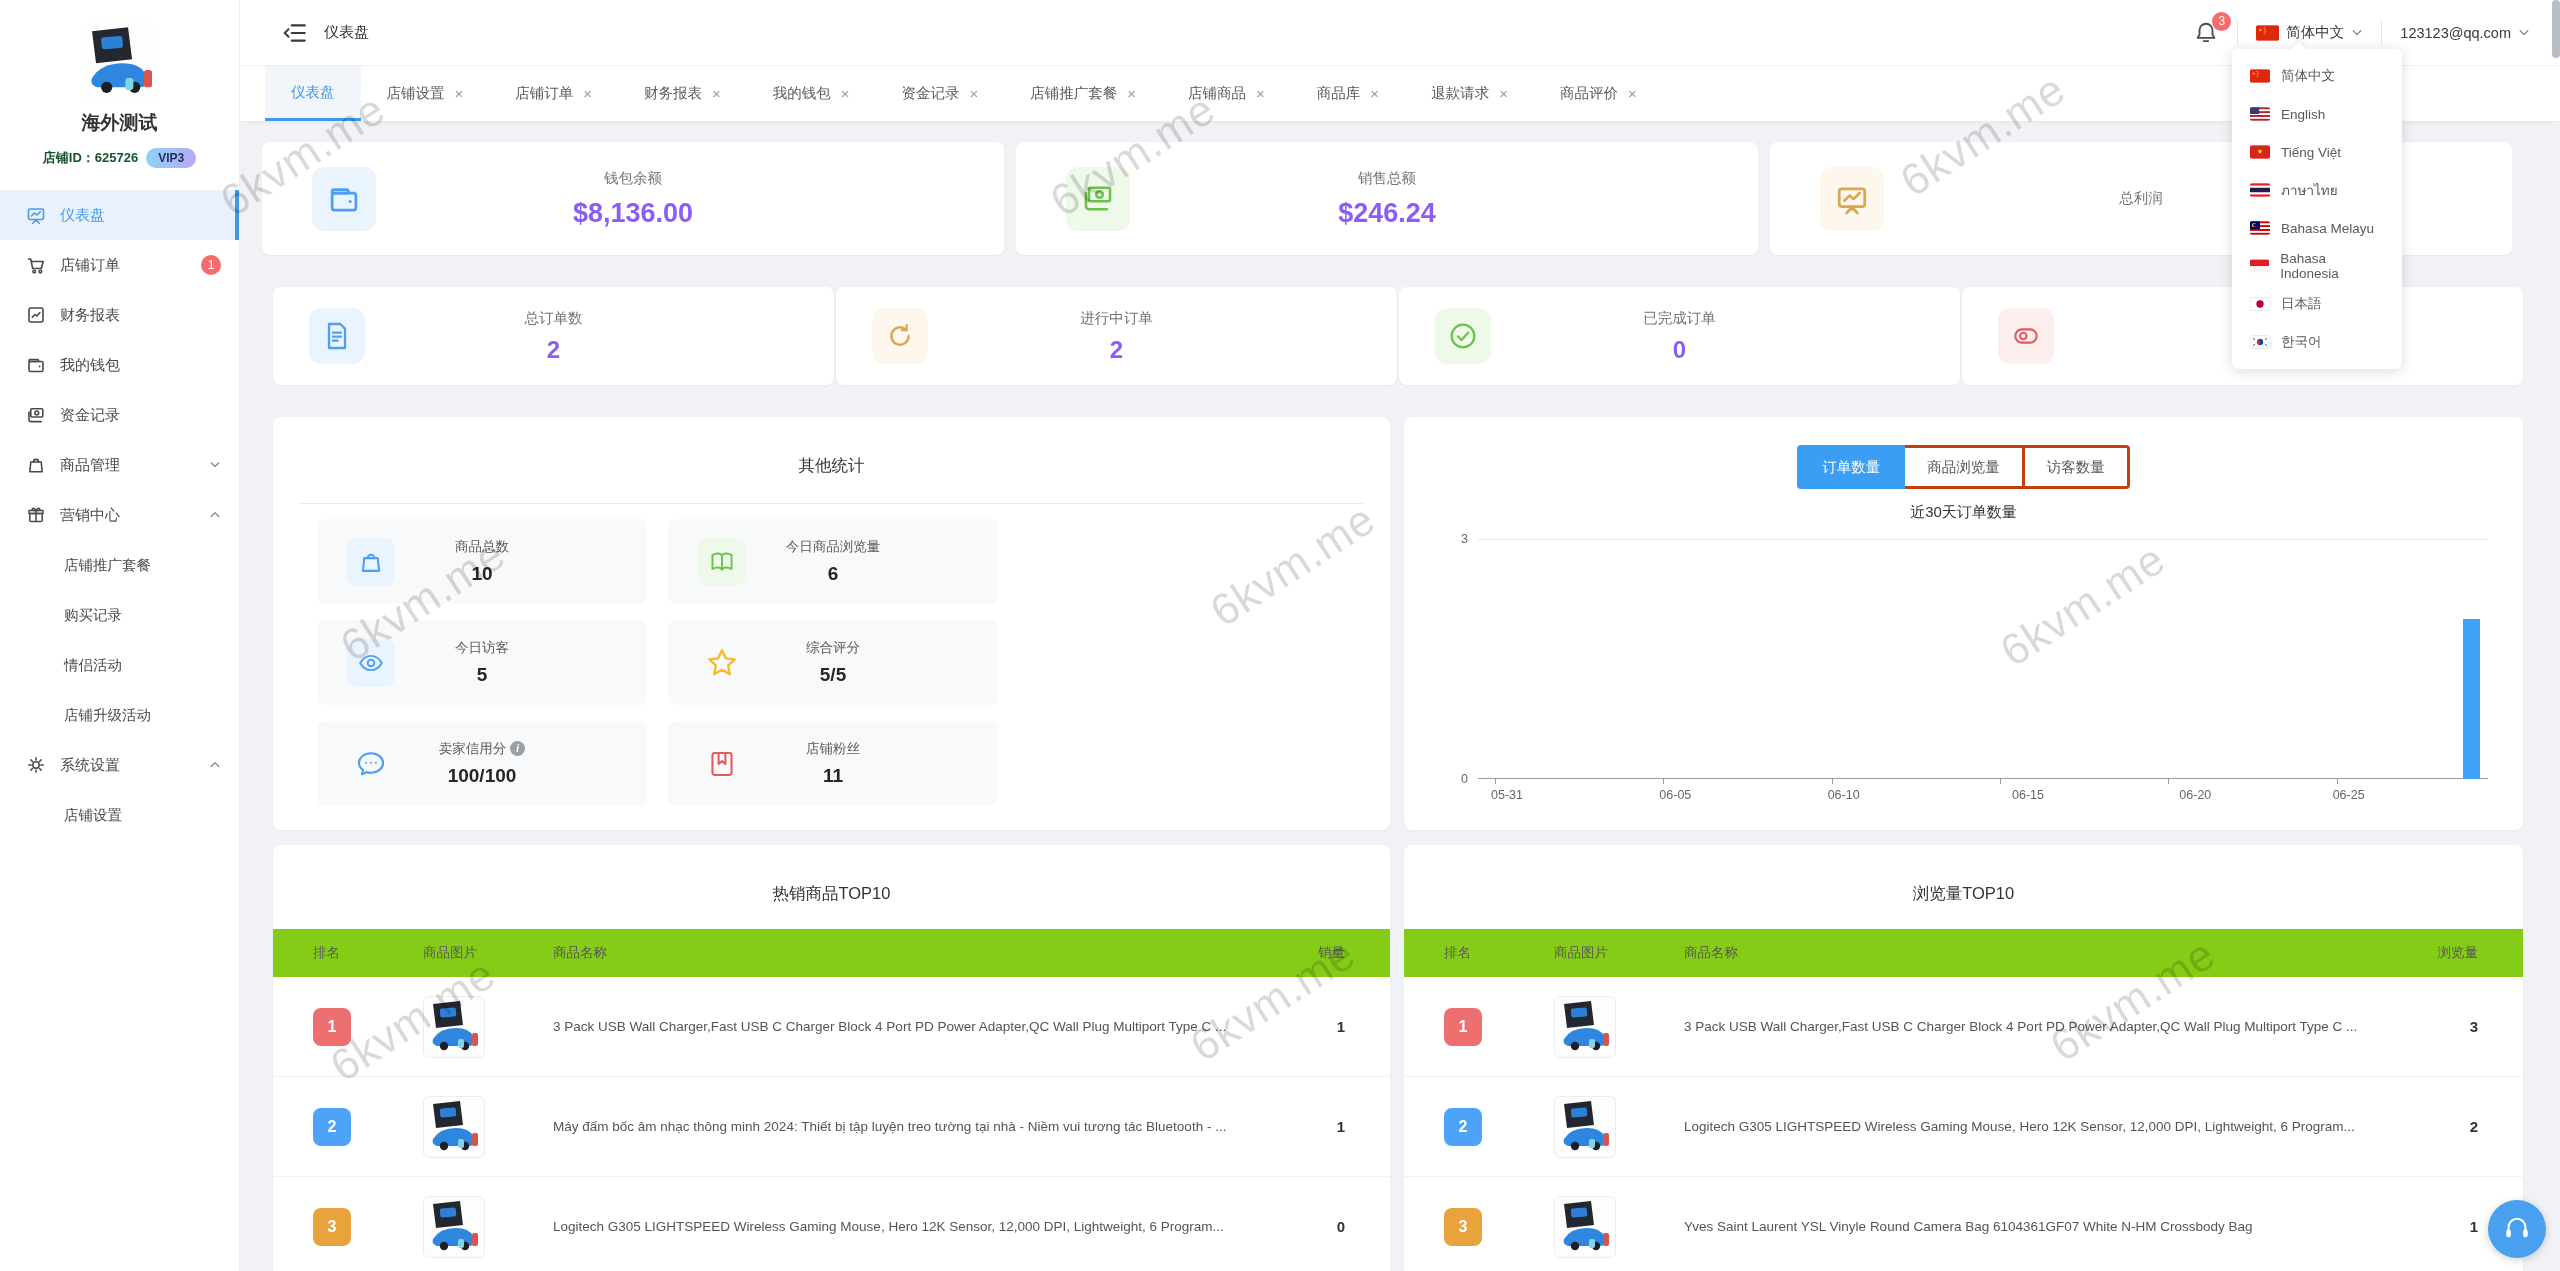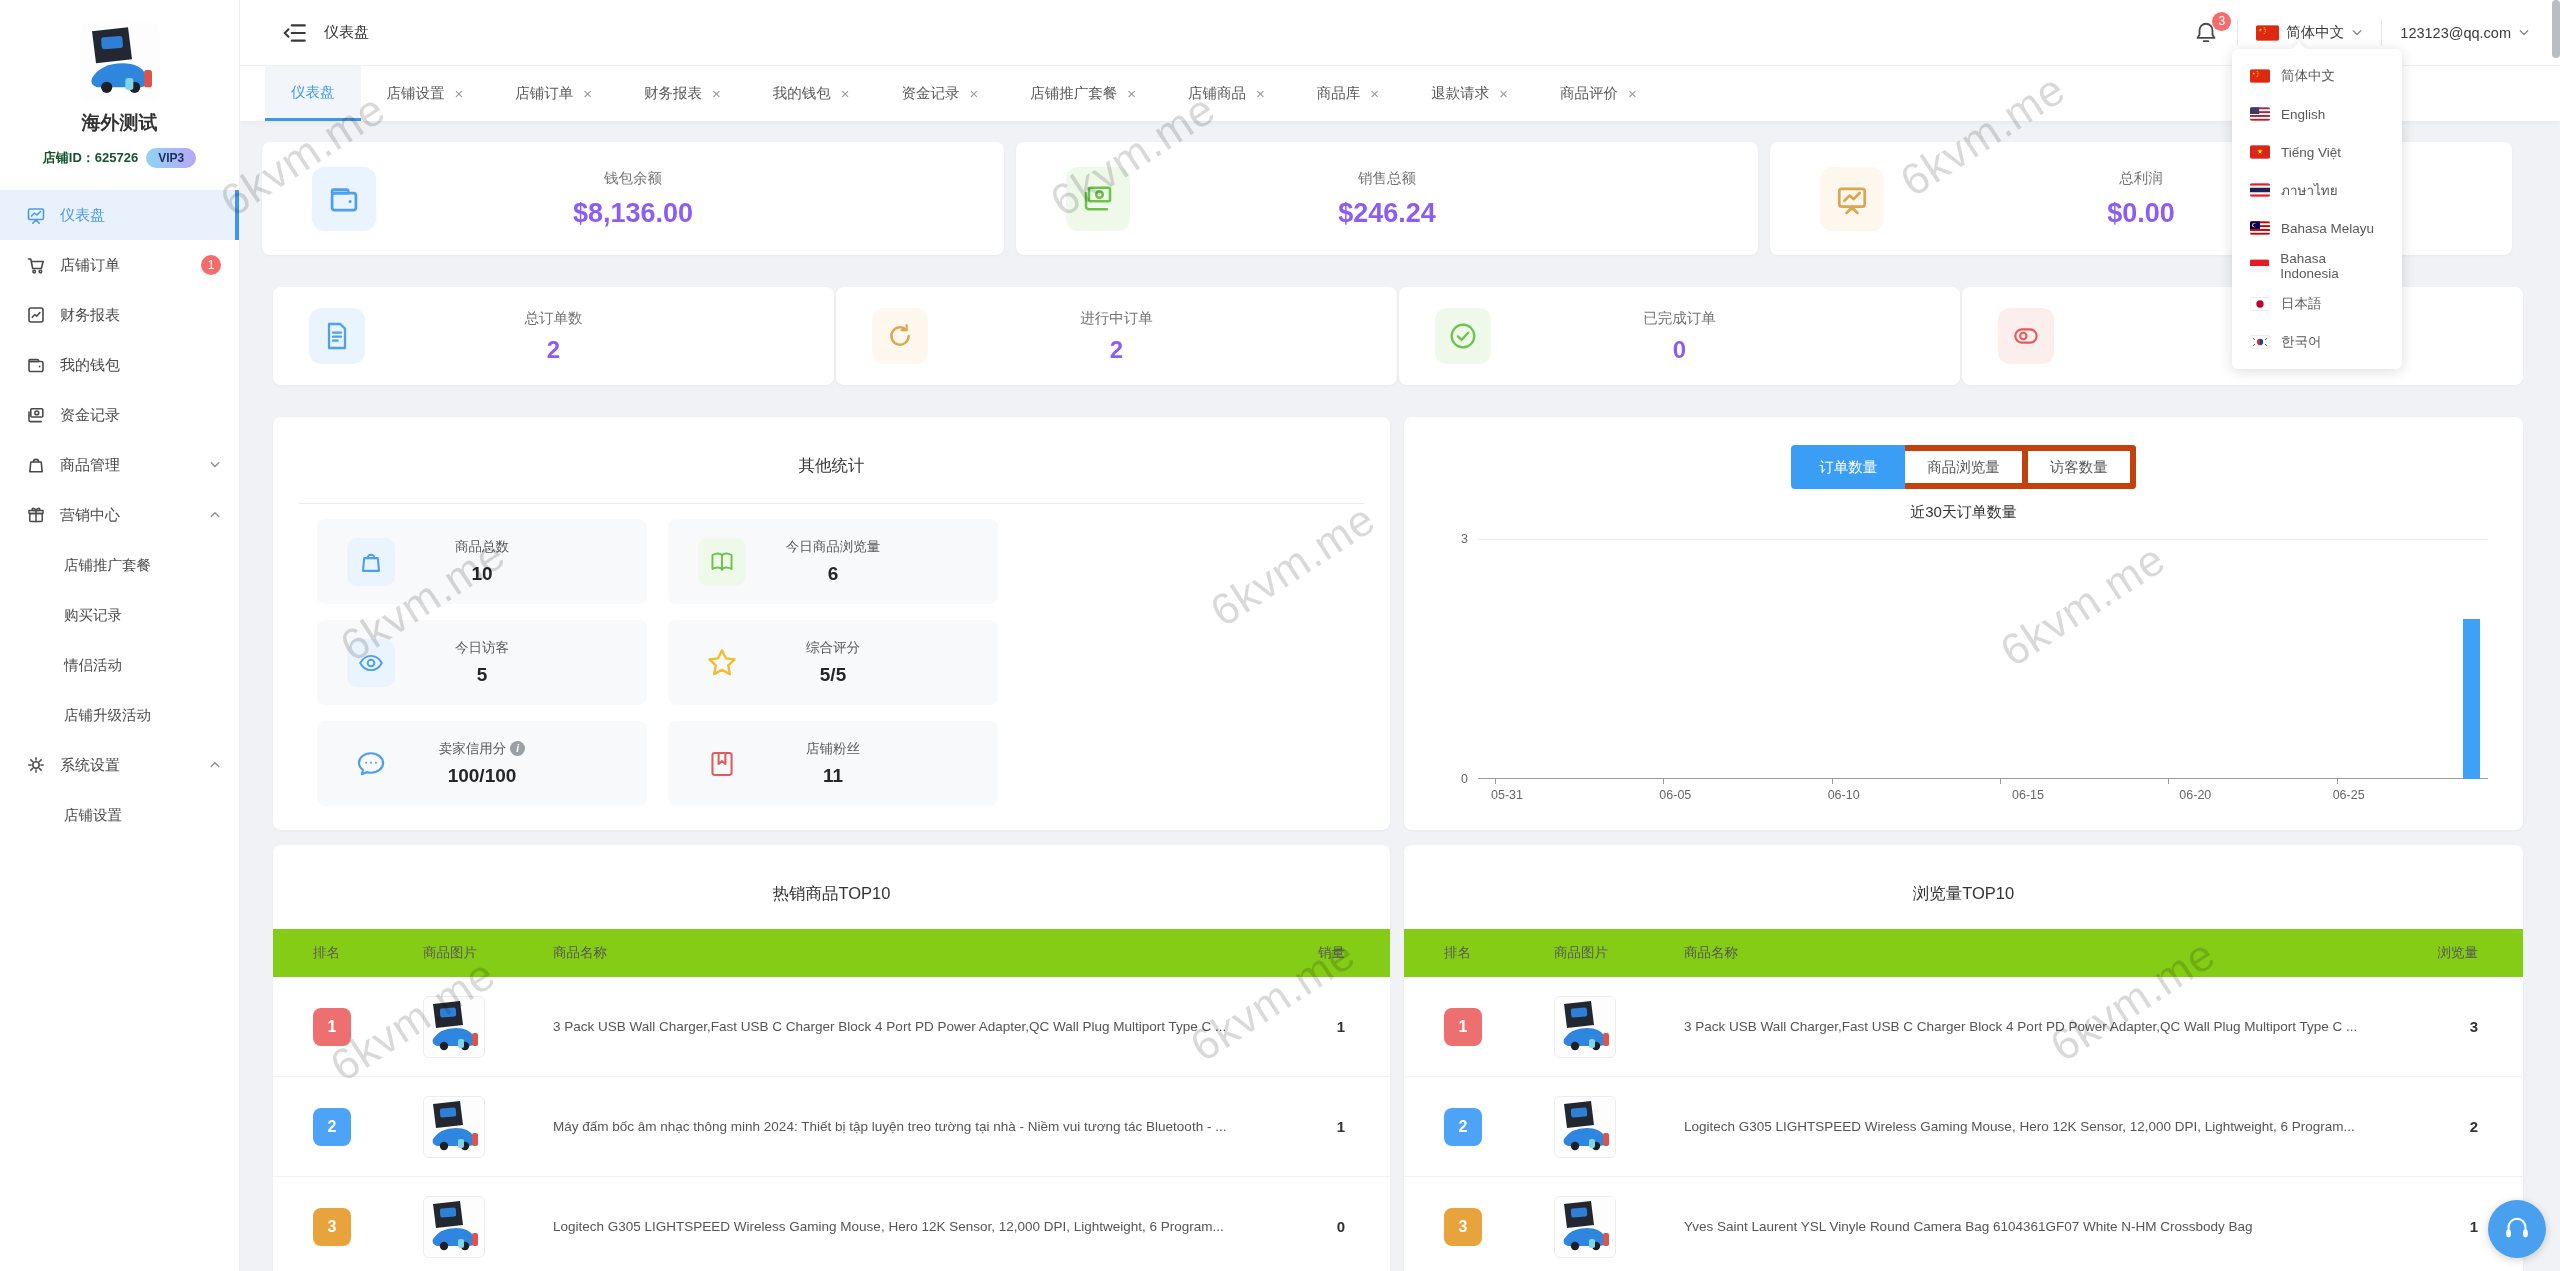--- a/index.html
+++ b/index.html
@@ -70,21 +70,21 @@
   .mini { width:330px; height:85px; background:#f7f9fa; border-radius:8px; position:relative; display:flex; align-items:center; }
   .mini .ibox { width:48px; height:48px; margin-left:30px; border-radius:10px; background:#fff0; }
   .mini .ibox.bg-blue{ background:#eaf4fe; } .mini .ibox.bg-green{ background:#eef9ea; }
   .mini-center { position:absolute; left:0; right:0; text-align:center; }
   .mini-label { font-size:13.5px; color:#595959; }
   .mini-value { margin-top:7px; font-size:19px; font-weight:bold; color:#262626; }
   .info-dot { display:inline-flex; width:15px; height:15px; border-radius:50%; background:#9aa0a6; color:#fff; font-size:10px; align-items:center; justify-content:center; vertical-align:1px; margin-left:4px; font-style:italic; font-weight:bold; }
 
   .mid-right { position:absolute; left:1404px; top:417px; width:1119px; height:413px; }
   .btn-group { display:flex; justify-content:center; margin-top:28px; }
-  .bg-btn { height:44px; padding:0 22px; display:flex; align-items:center; font-size:14.5px; background:#fff; border:6px solid #c2410c; color:#555; cursor:pointer; }
+  .bg-btn { height:44px; padding:0 22px; display:flex; align-items:center; font-size:14.5px; background:#fff; border:3px solid #c2410c; color:#555; cursor:pointer; }
   .bg-btn:first-child { border-radius:4px 0 0 4px; }
   .bg-btn:last-child { border-radius:0 4px 4px 0; }
   .bg-btn + .bg-btn { border-left:none; }
   .bg-btn.active { background:#3b9ef5; border-color:#3b9ef5; color:#fff; }
   .chart-subtitle { text-align:center; margin-top:14px; font-size:15px; color:#333; }
   .plot { position:absolute; left:74px; top:122px; width:1010px; height:240px; }
   .gridline-top { position:absolute; left:0; right:0; top:0; border-top:1px solid #e8e8e8; }
   .axis-x { position:absolute; left:0; right:0; bottom:0; border-bottom:1px solid #999; }
   .ylab { position:absolute; font-size:12.5px; color:#666; right:100%; margin-right:10px; transform:translateY(-50%); }
   .xlab { position:absolute; top:100%; margin-top:9px; font-size:12.5px; color:#666; transform:translateX(-12%); }
@@ -515,21 +515,20 @@
       </div>
     </div>
     <div class="card stat">
       <span class="ibox t-orange">
           <svg viewBox="0 0 20 20" width="34" height="34">
             <use href="#i-dashboard"></use>
           </svg>
         </span>
       <div class="stat-center">
         <div class="stat-label">总利润</div>
-        <div class="stat-value">$0.00</div>
       </div>
     </div>
   </div>
 
   <div class="row2">
     <div class="card stat">
       <span class="ibox t-blue">
           <svg viewBox="0 0 24 24" width="32" height="32">
             <use href="#i-document"></use>
           </svg>

